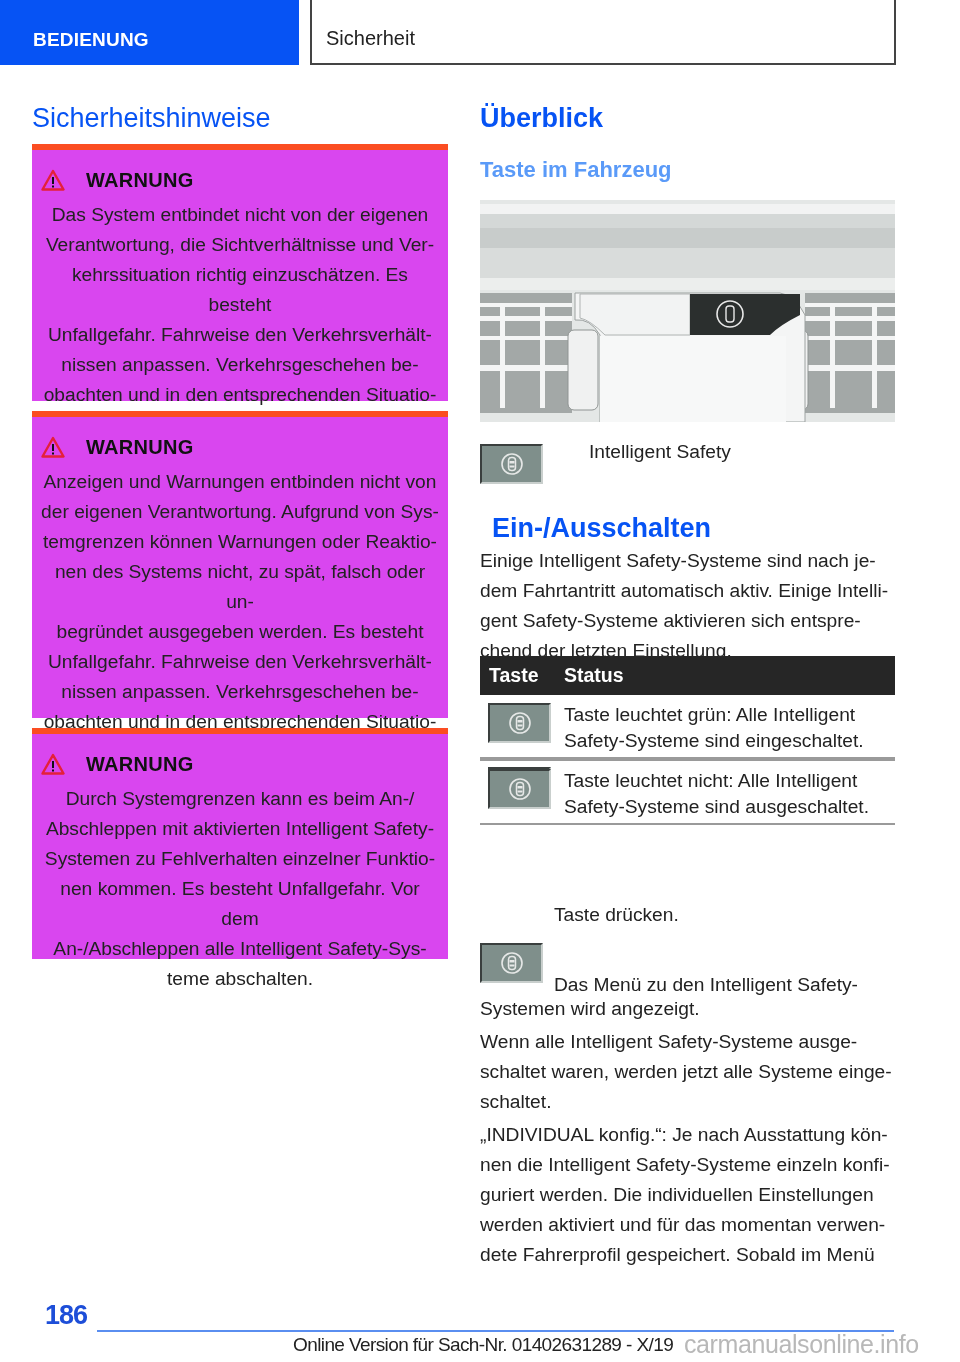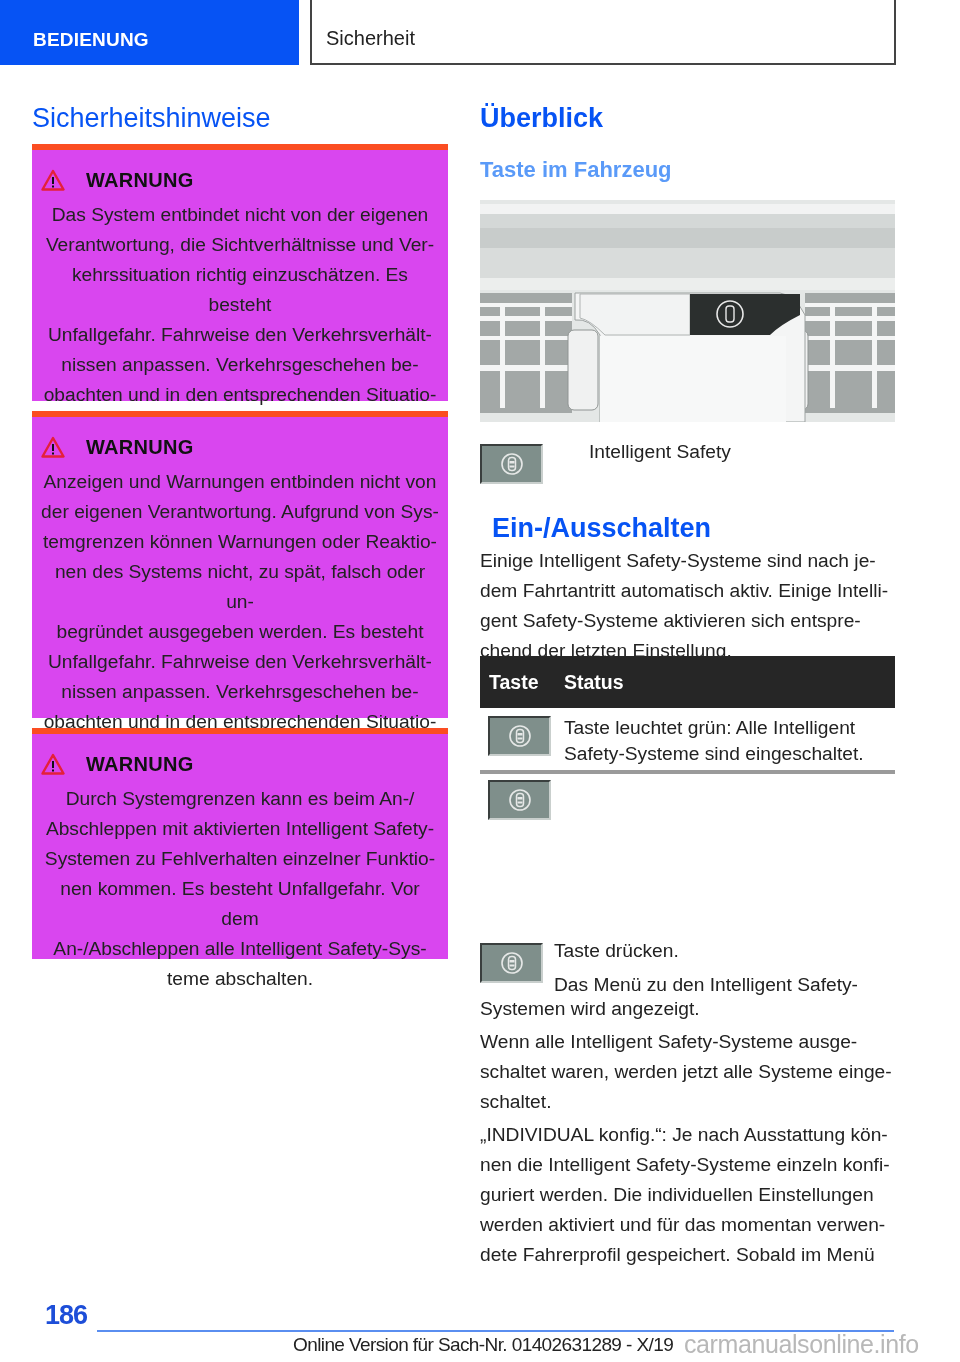--- a/index.html
+++ b/index.html
@@ -28,21 +28,21 @@
 
   .btnicon { position:absolute; width:63px; height:40px; background:#7f8f8b; border:2px solid #3a3f3e; border-right-color:#c9cfcd; border-bottom-color:#c9cfcd; display:flex; align-items:center; justify-content:center; }
   .btnicon svg { width:24px; height:24px; }
 
   .body-text { position:absolute; font-size:19.2px; line-height:30px; color:#222; white-space:pre-line; }
 
   .h1r2 { position:absolute; left:480px; top:510px; font-size:27px; font-weight:bold; color:#0653f4; line-height:36px;margin-left:12px; }
 
   
   .tbl { position:absolute; left:480px; top:656px; width:415px; }
-  .tbl-head { height:52px; background:#262626; display:flex; align-items:center; }
+  .tbl-head { height:39px; background:#262626; display:flex; align-items:center; }
   .tbl-head span { color:#fff; font-weight:bold; font-size:19.5px; }
   .tbl-head .c1 { width:84px; padding-left:9px; }
   .tbl-row { position:relative; border-bottom:2px solid #9a9a9a; }
   .tbl-row .cell-text { margin-left:84px; font-size:19.2px; line-height:26px; color:#222; white-space:pre-line; padding:7px 0 3px 0; }
   .tbl-row .btnicon { left:8px; top:8px; }
 
   
   .pageno { position:absolute; left:33px; top:1300px; font-size:27px; font-weight:bold; color:#1d4ed8; letter-spacing:-1px;margin-left:12px; }
   .footline { position:absolute; left:97px; top:1330px; width:797px; height:2px; background:#5a8ef0; }
   .foottext { position:absolute; left:293px; top:1334px; font-size:19px; color:#222; letter-spacing:-0.6px; }
@@ -197,31 +197,43 @@
   <div class="tbl-row">
     <div class="btnicon">
       <svg viewBox="0 0 24 24">
           <circle cx="12" cy="12" r="10" fill="none" stroke="#e6e8e7" stroke-width="1.6"></circle>
           <rect x="8.5" y="5.5" width="7" height="13" rx="3" fill="none" stroke="#e6e8e7" stroke-width="1.5"></rect>
           <rect x="9.5" y="9" width="5" height="2.5" fill="#e6e8e7"></rect>
           <rect x="9.5" y="13.5" width="5" height="2" fill="#e6e8e7"></rect>
         </svg>
     </div>
   </div>
+  <div class="tbl-row">
+    <div class="btnicon">
+      <svg viewBox="0 0 24 24">
+          <circle cx="12" cy="12" r="10" fill="none" stroke="#e6e8e7" stroke-width="1.6"></circle>
+          <rect x="8.5" y="5.5" width="7" height="13" rx="3" fill="none" stroke="#e6e8e7" stroke-width="1.5"></rect>
+          <rect x="9.5" y="9" width="5" height="2.5" fill="#e6e8e7"></rect>
+          <rect x="9.5" y="13.5" width="5" height="2" fill="#e6e8e7"></rect>
+        </svg>
+    </div>
+    <div class="cell-text">Taste leuchtet nicht: Alle Intelligent
+Safety-Systeme sind ausgeschaltet.</div>
+  </div>
 </div>
 
 <div class="btnicon" style="left:480px; top:943px;">
   <svg viewBox="0 0 24 24">
       <circle cx="12" cy="12" r="10" fill="none" stroke="#e6e8e7" stroke-width="1.6"></circle>
       <rect x="8.5" y="5.5" width="7" height="13" rx="3" fill="none" stroke="#e6e8e7" stroke-width="1.5"></rect>
       <rect x="9.5" y="9" width="5" height="2.5" fill="#e6e8e7"></rect>
       <rect x="9.5" y="13.5" width="5" height="2" fill="#e6e8e7"></rect>
     </svg>
 </div>
-<div class="body-text" style="left:554px; top:936px;">Taste drücken.</div>
+<div class="body-text" style="left:554px; top:900px;">Taste drücken.</div>
 <div class="body-text" style="left:554px; top:970px;">Das Menü zu den Intelligent Safety-</div>
 <div class="body-text" style="left:480px; top:994px;">Systemen wird angezeigt.</div>
 
 <div class="body-text" style="left:480px; top:1027px;">Wenn alle Intelligent Safety-Systeme ausge-
 schaltet waren, werden jetzt alle Systeme einge-
 schaltet.</div>
 <div class="body-text" style="left:480px; top:1120px;">„INDIVIDUAL konfig.“: Je nach Ausstattung kön-
 nen die Intelligent Safety-Systeme einzeln konfi-
 guriert werden. Die individuellen Einstellungen
 werden aktiviert und für das momentan verwen-

